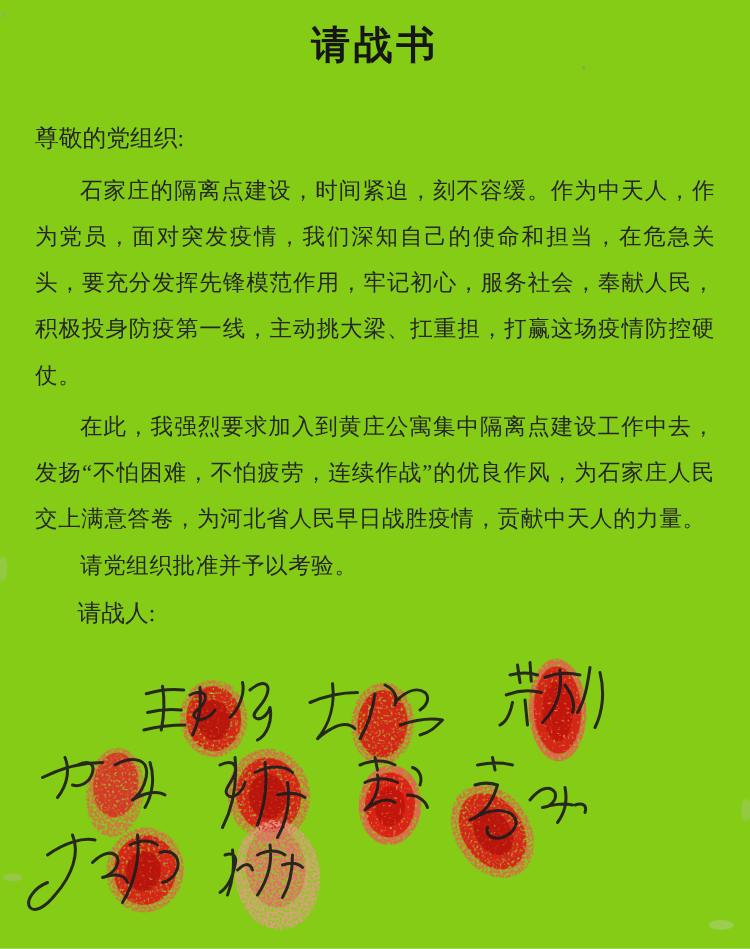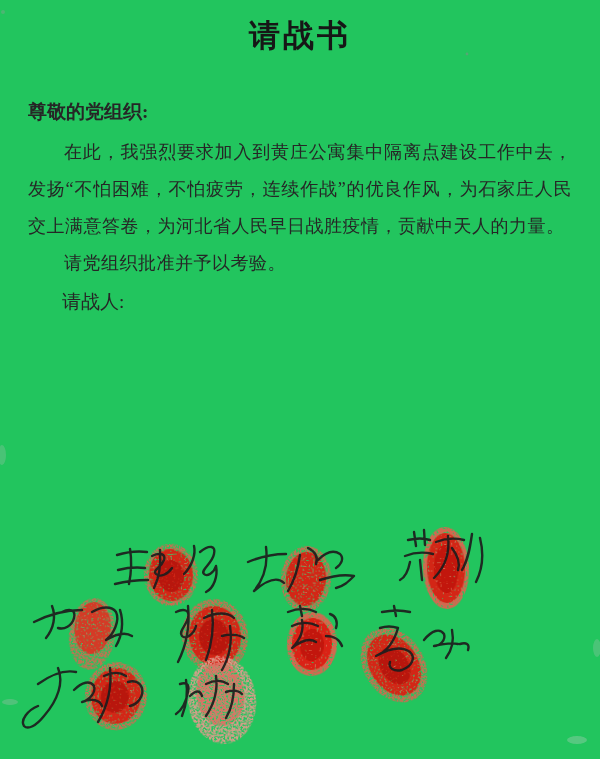--- a/index.html
+++ b/index.html
@@ -1,27 +1,27 @@
 <!DOCTYPE html>
 <html lang="zh"><head>
 <meta charset="utf-8">
 <style>
   html,body{margin:0;padding:0;}
   body{width:600px;height:759px;background:#e9e9e9;font-family:"Liberation Serif","DejaVu Serif",serif;}
   .page{
     position:relative;width:600px;height:759px;overflow:hidden;
-    background:#22c55e;color:#282828;box-sizing:border-box;padding:0 28px;
+    background:#84cc16;color:#282828;box-sizing:border-box;padding:0 28px;
   }
   .title{
     margin:14px 0 0 0;font-size:31px;font-weight:bold;text-align:center;
     letter-spacing:3px;color:#161616;line-height:1.4;
     font-family:"Liberation Sans","DejaVu Sans",sans-serif;
   }
   .salutation{
-    margin:36px 0 0 0;font-size:19px;line-height:37px;color:#262626;font-weight:bold;
+    margin:36px 0 0 0;font-size:19px;line-height:37px;color:#262626;
   }
   .para{
     margin:4px 0 0 0;font-size:18px;line-height:37px;color:#262626;
     text-align:justify;text-indent:2em;letter-spacing:0.5px;
   }
   .para.closing{margin:0;}
   .sign-area{position:relative;height:214px;}
   .sign-label{
     position:absolute;left:34px;top:7px;font-size:19px;color:#262626;
     white-space:nowrap;
@@ -33,20 +33,21 @@
 </style>
 </head>
 <body>
 
 <div class="page">
 
   <h1 class="title">请战书</h1>
 
   <p class="salutation">尊敬的党组织:</p>
 
+  <p class="para">石家庄的隔离点建设，时间紧迫，刻不容缓。作为中天人，作为党员，面对突发疫情，我们深知自己的使命和担当，在危急关头，要充分发挥先锋模范作用，牢记初心，服务社会，奉献人民，积极投身防疫第一线，主动挑大梁、扛重担，打赢这场疫情防控硬仗。</p>
   <p class="para">在此，我强烈要求加入到黄庄公寓集中隔离点建设工作中去，发扬“不怕困难，不怕疲劳，连续作战”的优良作风，为石家庄人民交上满意答卷，为河北省人民早日战胜疫情，贡献中天人的力量。</p>
   <p class="para closing">请党组织批准并予以考验。</p>
 
   <div class="sign-area">
     <span class="sign-label">请战人:</span>
   </div>
 
   <svg class="overlay" viewBox="0 0 600 759" aria-hidden="false">
     <defs>
       <filter id="fp-dense" x="-30%" y="-30%" width="160%" height="160%">

